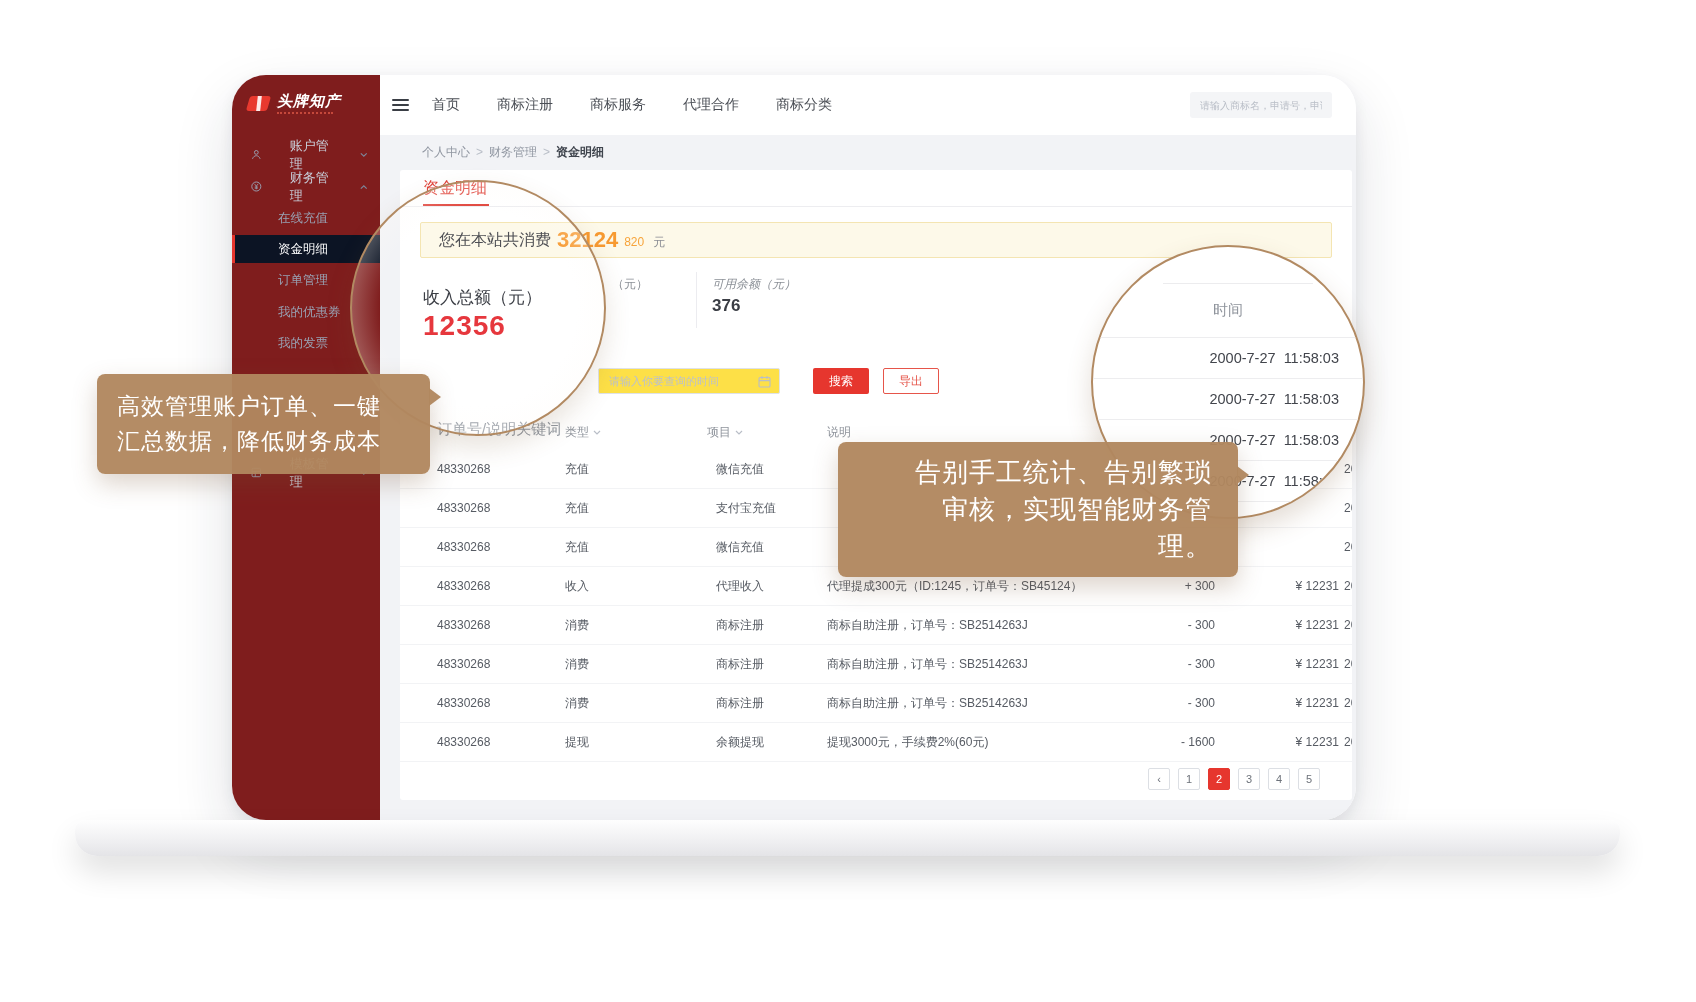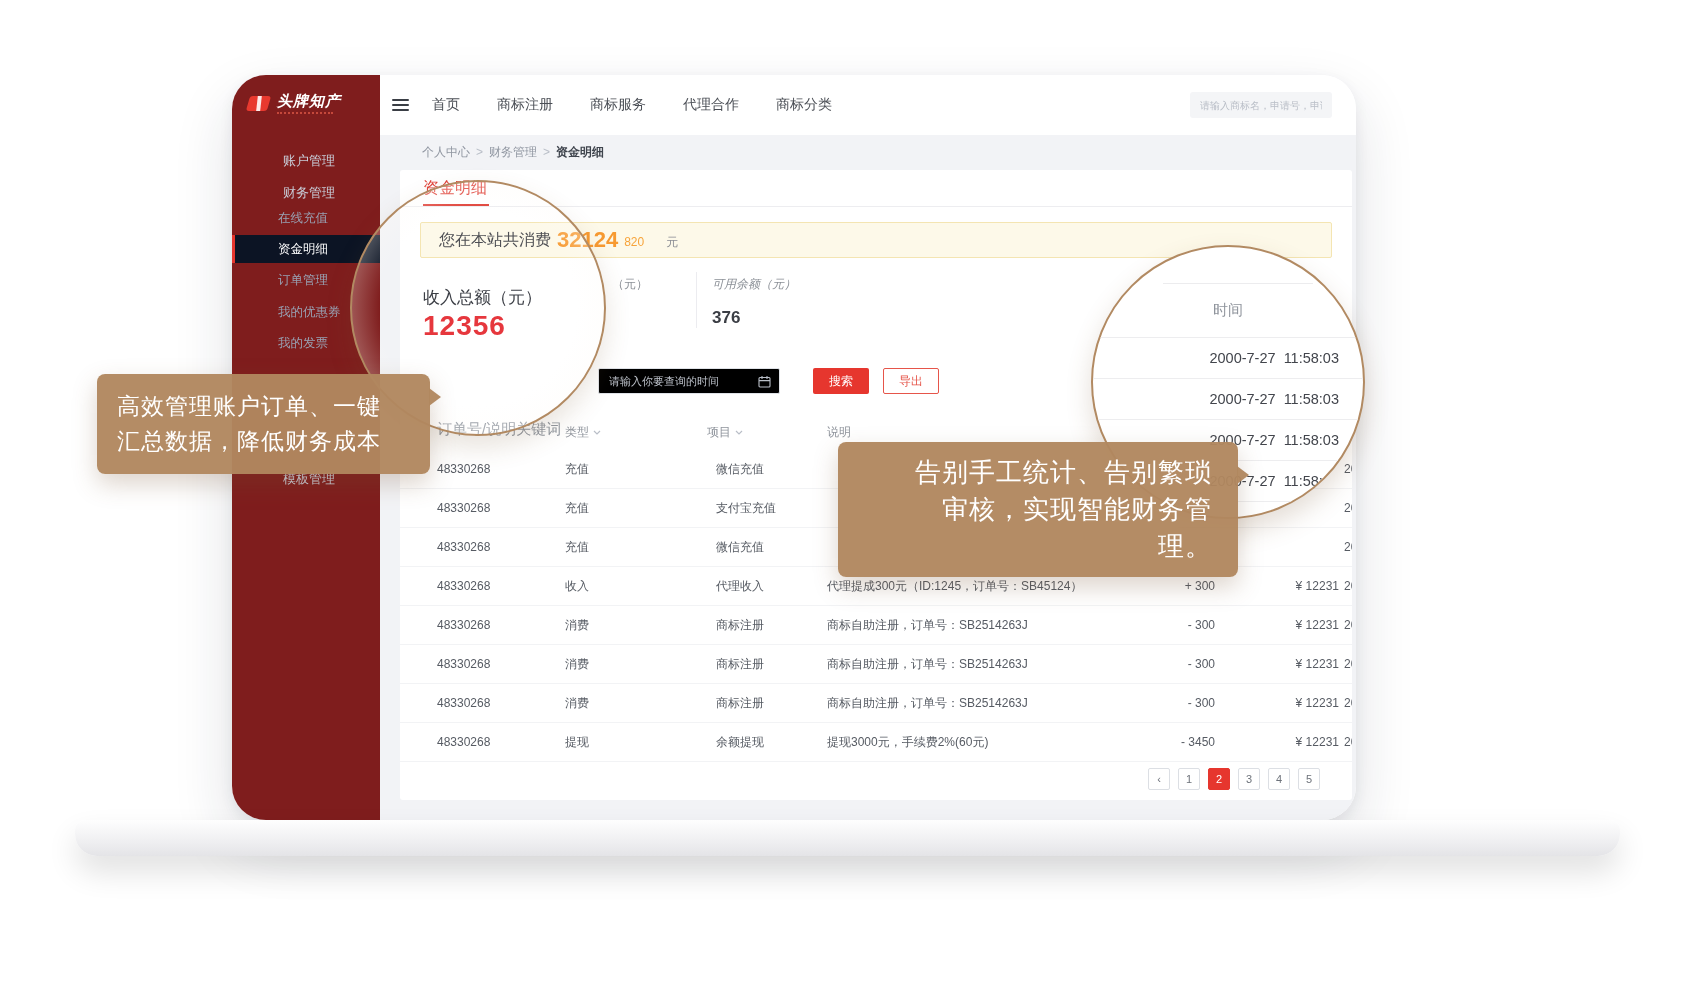--- a/index.html
+++ b/index.html
@@ -11,22 +11,22 @@
   .base{position:absolute;left:75px;top:820px;width:1545px;height:36px;border-radius:10px 10px 22px 22px;
         background:linear-gradient(180deg,#fefefe,#efeff1 60%,#e4e4e7);box-shadow:0 16px 30px rgba(0,0,0,.12);}
 
   
   .sidebar{position:absolute;left:0;top:0;width:148px;height:100%;background:#7f1d1d;}
   .logo-row{position:absolute;left:16px;top:18px;display:flex;align-items:center;gap:8px;}
   .logo-flag{width:21px;height:15px;background:#e8392f;transform:skewX(-16deg);border-radius:3px;position:relative;overflow:hidden;}
   .logo-flag::after{content:"";position:absolute;left:9px;top:0;width:4px;height:100%;background:rgba(255,255,255,.9);transform:skewX(10deg);}
   .logo-name{color:#fff;font-size:15px;font-weight:700;font-style:italic;letter-spacing:1px;line-height:15px;}
   .logo-sub{margin-top:4px;width:56px;border-top:2px dotted rgba(235,95,75,.65);}
-  .side-group{position:absolute;left:0;width:148px;height:31px;display:flex;align-items:center;gap:13px;
-              padding:0 12px 0 18px;box-sizing:border-box;color:#c8cdd8;font-size:13px;cursor:pointer;flex-direction:column;}
+  .side-group{position:absolute;left:0;width:148px;height:31px;display:flex;align-items:center;gap:27px;
+              padding:0 12px 0 18px;box-sizing:border-box;color:#c8cdd8;font-size:13px;cursor:pointer;}
   .side-group .chev{margin-left:auto;}
   .side-child{position:absolute;left:0;width:148px;height:28px;line-height:28px;padding-left:46px;box-sizing:border-box;
               color:#99a1b3;font-size:12.5px;cursor:pointer;}
   .side-child.active{background:#0c1424;border-left:3px solid #e6362e;padding-left:43px;color:#fff;}
 
   
   .header{position:absolute;left:148px;top:0;width:976px;height:60px;background:#fff;}
   .hamburger{position:absolute;left:12px;top:24px;width:17px;cursor:pointer;}
   .hamburger i{display:block;height:2px;background:#3a3e45;margin-bottom:3px;border-radius:1px;}
   .top-nav{position:absolute;left:52px;top:0;height:60px;display:flex;align-items:center;gap:37px;}
@@ -45,32 +45,32 @@
 
   .card{position:absolute;left:20px;top:35px;width:952px;height:630px;background:#fff;border-radius:3px;overflow:hidden;}
   .tab-row{position:absolute;left:0;top:0;width:100%;height:36px;border-bottom:1px solid #ededf0;}
   .tab{position:absolute;left:23px;top:8px;font-size:16px;color:#e0443b;font-weight:500;cursor:pointer;}
   .tab-underline{position:absolute;left:23px;top:34px;width:66px;height:2px;background:#e0443b;}
 
   .notice{position:absolute;left:20px;top:52px;width:912px;height:36px;background:#fdf9e9;border:1px solid #f4e5b2;
           border-radius:2px;display:flex;align-items:center;padding-left:18px;box-sizing:border-box;}
   .notice-prefix{font-size:16px;color:#4e4f54;}
   .notice-amount{font-size:22px;color:#f79a31;font-weight:600;margin:0 6px;}
-  .notice-frag{font-size:12px;color:#f7a43b;margin-right:22px;margin-top:4px;}
+  .notice-frag{font-size:12px;color:#f7a43b;margin-right:9px;margin-top:4px;}
   .notice-unit{font-size:12px;color:#8b8e95;margin-top:4px;}
 
   .stat-income-label{position:absolute;left:23px;top:116px;font-size:17px;color:#3b3e45;}
   .stat-income-value{position:absolute;left:23px;top:140px;font-size:28px;font-weight:700;color:#e6373d;letter-spacing:1px;}
   .stat-mid-label{position:absolute;left:212px;top:106px;font-size:12px;color:#8b9097;}
   .stat-divider{position:absolute;left:296px;top:102px;width:1px;height:56px;background:#ececf0;}
   .stat-balance-label{position:absolute;left:312px;top:106px;font-size:12px;color:#8b9097;font-style:italic;}
-  .stat-balance-value{position:absolute;left:312px;top:126px;font-size:17px;font-weight:700;color:#3b3e45;margin-top:12px;}
+  .stat-balance-value{position:absolute;left:312px;top:126px;font-size:17px;font-weight:700;color:#3b3e45;}
 
   .filter-date{position:absolute;left:198px;top:198px;width:182px;height:26px;border:1px solid #dfe2e7;border-radius:2px;
-               box-sizing:border-box;background:#000000;}
+               box-sizing:border-box;background:#fde047;}
   .filter-date input{width:150px;height:100%;border:0;outline:none;font-size:11px;color:#666;padding:0 0 0 10px;
                      background:transparent;font-family:inherit;}
   .filter-date input::placeholder{color:#bcc1c9;}
   .cal-icon{position:absolute;right:8px;top:6px;}
   .btn{position:absolute;top:198px;width:56px;height:26px;border-radius:2px;font-size:12px;display:flex;
        align-items:center;justify-content:center;cursor:pointer;box-sizing:border-box;}
   .btn-search{left:413px;background:#e6362e;color:#fff;}
   .btn-export{left:483px;background:#fff;border:1px solid #e6554a;color:#e6554a;}
 
   .th-order{position:absolute;left:37px;top:250px;font-size:15px;color:#9298a1;}
@@ -298,21 +298,21 @@
               <span class="cell c-desc">商标自助注册，订单号：SB2514263J</span>
               <span class="cell c-amount">- 300</span>
               <span class="cell c-balance">¥ 12231</span>
               <span class="cell c-time">2000-7-27  11:58:03</span>
             </div>
             <div class="row">
               <span class="cell c-order">48330268</span>
               <span class="cell c-type">提现</span>
               <span class="cell c-project">余额提现</span>
               <span class="cell c-desc">提现3000元，手续费2%(60元)</span>
-              <span class="cell c-amount">- 3450</span>
+              <span class="cell c-amount">- 1600</span>
               <span class="cell c-balance">¥ 12231</span>
               <span class="cell c-time">2000-7-27  11:58:03</span>
             </div>
           </div>
 
         <div class="pagination" id="pagination">
             <div class="page-btn">‹</div>
             <div class="page-btn">1</div>
             <div class="page-btn active">2</div>
             <div class="page-btn">3</div>

